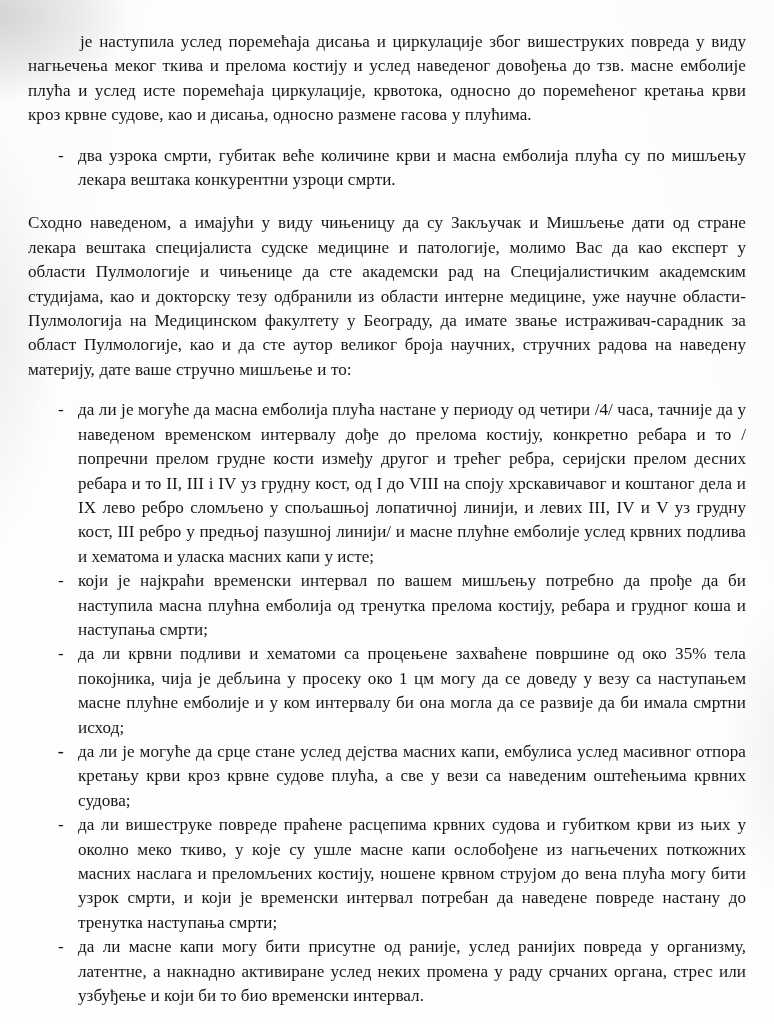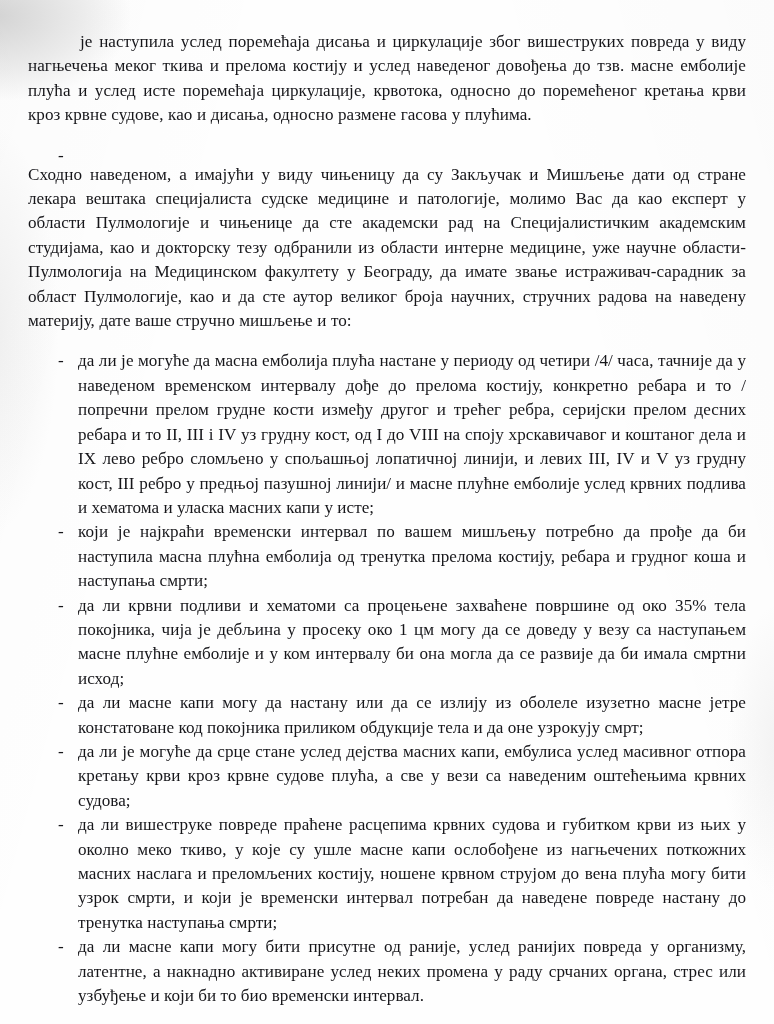--- a/index.html
+++ b/index.html
@@ -115,20 +115,21 @@
 
   <div class="content">
 
     <p class="para indented">је наступила услед поремећаја дисања и циркулације због вишеструких повреда у виду нагњечења меког ткива и прелома костију и услед наведеног довођења до тзв. масне емболије плућа и услед исте поремећаја циркулације, крвотока, односно до поремећеног кретања крви кроз крвне судове, као и дисања, односно размене гасова у плућима.</p>
 
     <div class="gap-md"></div>
 
     <ul class="dashlist">
       <li>
         <span class="dash">-</span>
+        <span>два узрока смрти, губитак веће количине крви и масна емболија плућа су по мишљењу лекара вештака конкурентни узроци смрти.</span>
       </li>
     </ul>
 
     <div class="gap-lg"></div>
 
     <p class="para lead">Сходно наведеном, а имајући у виду чињеницу да су Закључак и Мишљење дати од стране лекара вештака специјалиста судске медицине и патологије, молимо Вас да као експерт у области Пулмологије и чињенице да сте академски рад на Специјалистичким академским студијама, као и докторску тезу одбранили из области интерне медицине, уже научне области- Пулмологија на Медицинском факултету у Београду, да имате звање истраживач-сарадник за област Пулмологије, као и да сте аутор великог броја научних, стручних радова на наведену материју, дате ваше стручно мишљење и то:</p>
 
     <div class="gap-md"></div>
 
     <ul class="dashlist tight">
@@ -139,21 +140,20 @@
       <li>
         <span class="dash">-</span>
         <span>који је најкраћи временски интервал по вашем мишљењу потребно да прође да би наступила масна плућна емболија од тренутка прелома костију, ребара и грудног коша и наступања смрти;</span>
       </li>
       <li>
         <span class="dash">-</span>
         <span>да ли крвни подливи и хематоми са процењене захваћене површине од око 35% тела покојника, чија је дебљина у просеку око 1 цм могу да се доведу у везу са наступањем масне плућне емболије и у ком интервалу би она могла да се развије да би имала смртни исход;</span>
       </li>
       <li>
         <span class="dash">-</span>
-        <span>да ли масне капи могу да настану или да се излију из оболеле изузетно масне јетре констатоване код покојника приликом обдукције тела и да оне узрокују смрт;</span>
       </li>
       <li>
         <span class="dash">-</span>
         <span>да ли је могуће да срце стане услед дејства масних капи, ембулиса услед масивног отпора кретању крви кроз крвне судове плућа, а све у вези са наведеним оштећењима крвних судова;</span>
       </li>
       <li>
         <span class="dash">-</span>
         <span>да ли вишеструке повреде праћене расцепима крвних судова и губитком крви из њих у околно меко ткиво, у које су ушле масне капи ослобођене из нагњечених поткожних масних наслага и преломљених костију, ношене крвном струјом до вена плућа могу бити узрок смрти, и који је временски интервал потребан да наведене повреде настану до тренутка наступања смрти;</span>
       </li>
       <li>

